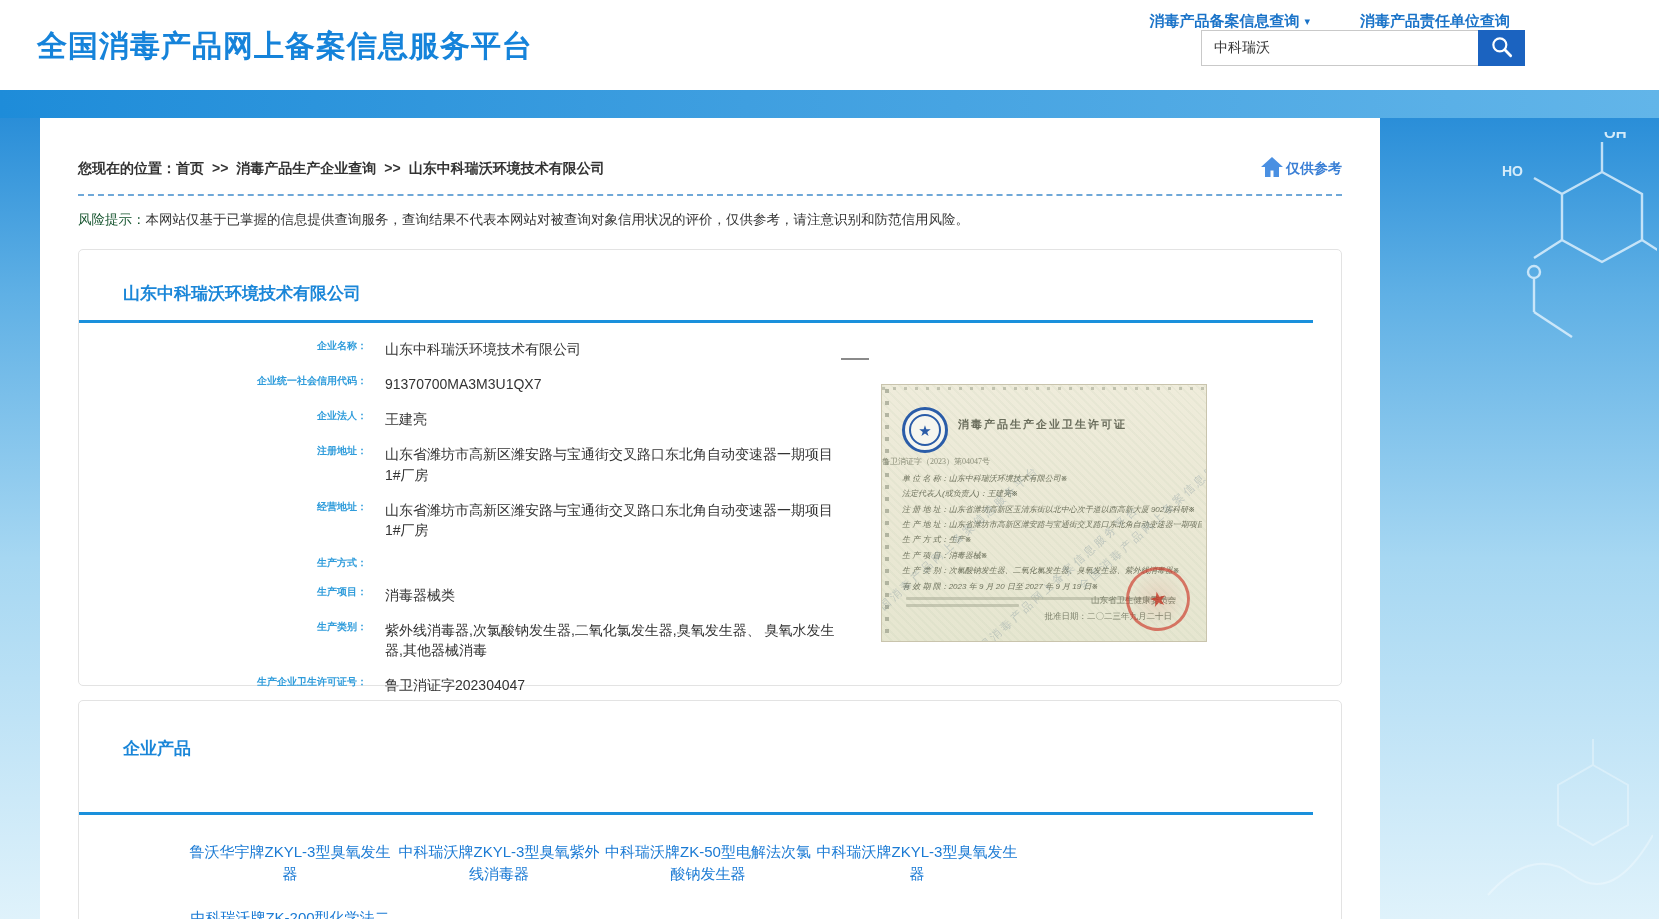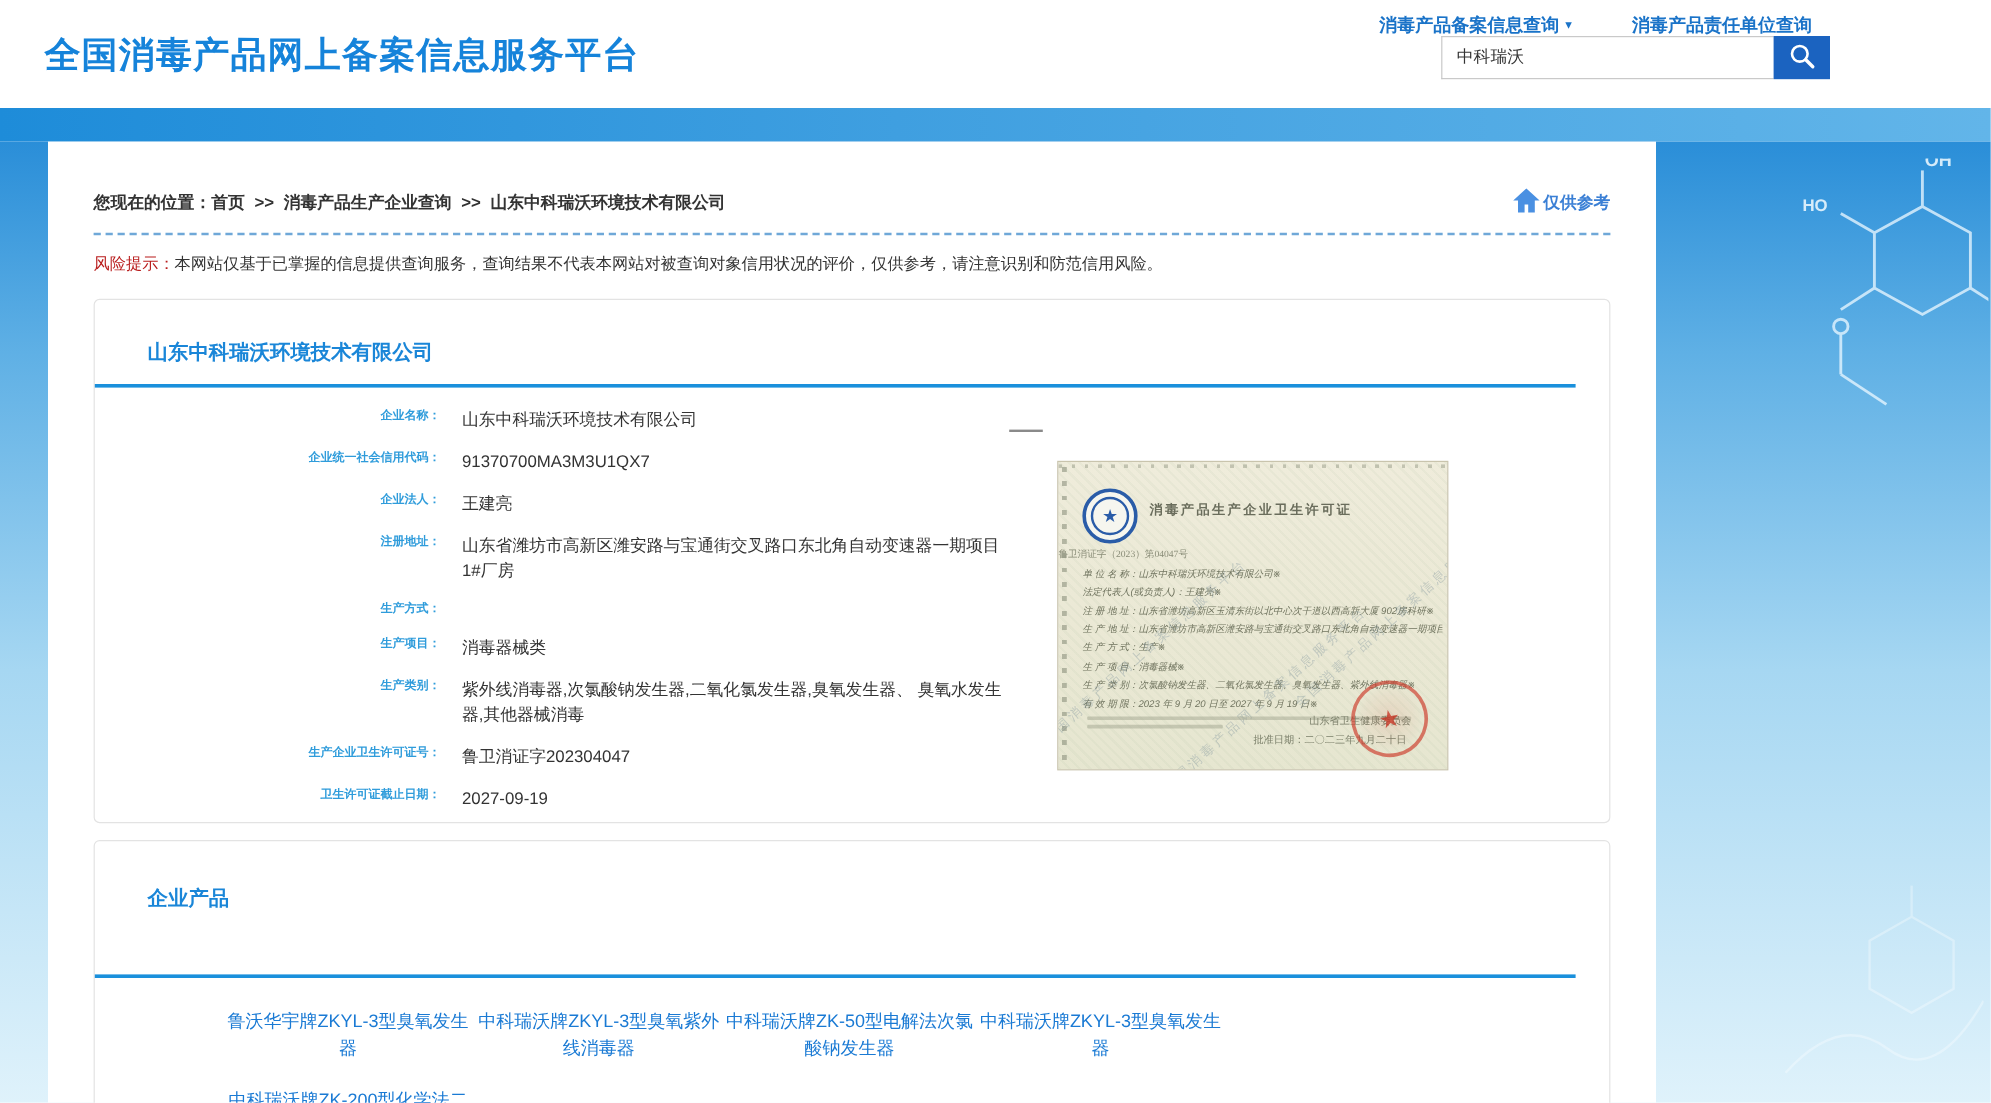--- a/index.html
+++ b/index.html
@@ -55,21 +55,21 @@
     font-size:14px; font-weight:bold; color:#333;
   }
   .breadcrumb a { color:#333; }
   .crumb-sep { margin:0 8px; }
   .back-home {
     color:#3a7fd5; font-weight:bold; font-size:14px;
     display:flex; align-items:center; gap:2px;
   }
   .dashed-line { border-top:2px dashed #6fa8d8; margin-top:13px; height:0; }
   .risk-row { margin-top:15px; font-size:13.5px; color:#333; }
-  .risk-label { color:#b91c1c;margin-top:26px; }
+  .risk-label { color:#14532d;margin-top:26px; }
 
   
   .card {
     border:1px solid #e3e3e3; border-radius:5px; background:#fff;
     position:relative; margin-top:20px;
   }
   .card-company { height:437px; }
   .card-products { height:410px; margin-top:14px; }
   .card-title { color:#1a86d8; font-size:17px; font-weight:bold; padding:32px 0 0 44px; }
   .card-products .card-title { padding-top:36px; }
@@ -249,20 +249,24 @@
         </tr>
         <tr>
           <td class="flabel">企业法人：</td>
           <td class="fvalue">王建亮</td>
         </tr>
         <tr>
           <td class="flabel">注册地址：</td>
           <td class="fvalue">山东省潍坊市高新区潍安路与宝通街交叉路口东北角自动变速器一期项目1#厂房</td>
         </tr>
         <tr>
+          <td class="flabel">经营地址：</td>
+          <td class="fvalue">山东省潍坊市高新区潍安路与宝通街交叉路口东北角自动变速器一期项目1#厂房</td>
+        </tr>
+        <tr>
           <td class="flabel">生产方式：</td>
           <td class="fvalue"></td>
         </tr>
         <tr>
           <td class="flabel">生产项目：</td>
           <td class="fvalue">消毒器械类</td>
         </tr>
         <tr>
           <td class="flabel">生产类别：</td>
           <td class="fvalue">紫外线消毒器,次氯酸钠发生器,二氧化氯发生器,臭氧发生器、 臭氧水发生器,其他器械消毒</td>

